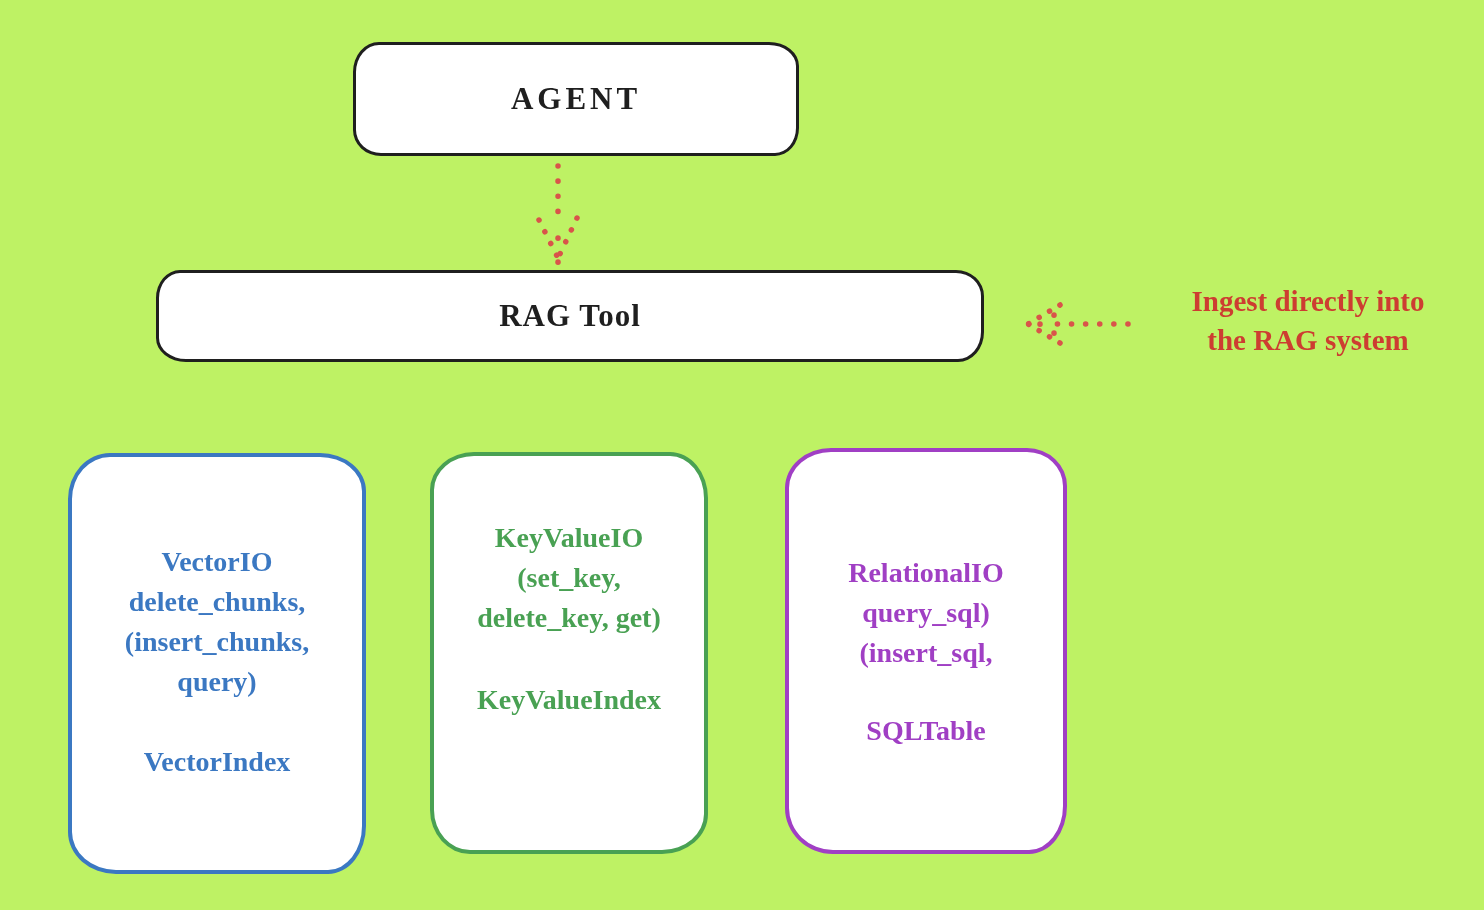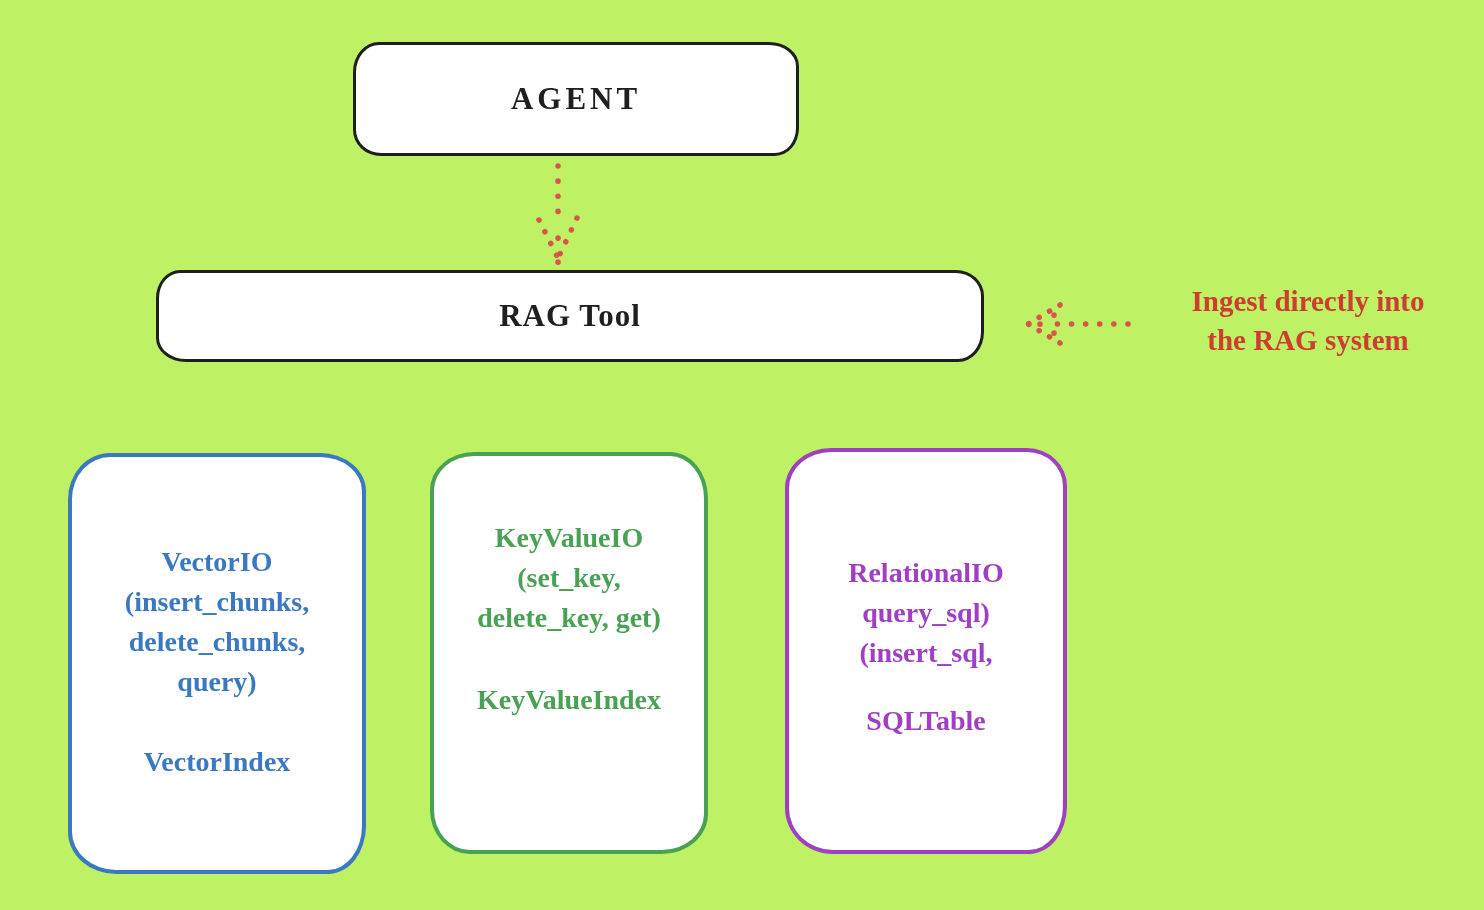--- a/index.html
+++ b/index.html
@@ -44,21 +44,21 @@
   }
   .io-purple{
     left:785px;top:448px;width:282px;height:406px;
     border:4px solid #a03fc4;color:#a03fc4;
     border-radius:46px 40px 38px 48px / 40px 38px 48px 46px;
     padding-top:101px;
   }
   .index-label{display:block;}
   .io-blue  .index-label{margin-top:40px;}
   .io-green .index-label{margin-top:42px;}
-  .io-purple .index-label{margin-top:28px;}
+  .io-purple .index-label{margin-top:38px;}
   .io-line{display:block;}
   .annotation{
     position:absolute;left:1138px;top:282px;width:340px;
     text-align:center;color:#cd3d31;
     font-size:29px;font-weight:700;line-height:39px;
   }
   .arrow-svg{position:absolute;}
   .arrow-down-svg{left:518px;top:160px;}
   .arrow-left-svg{left:1016px;top:298px;}
 </style>
@@ -96,22 +96,22 @@
     </g>
   </svg>
 
   <div class="annotation">
     <div>Ingest directly into</div>
     <div>the RAG system</div>
   </div>
 
   <div class="box io-box io-blue">
     <span class="io-line">VectorIO</span>
+    <span class="io-line">delete_chunks,</span>
     <span class="io-line">(insert_chunks,</span>
-    <span class="io-line">delete_chunks,</span>
     <span class="io-line">query)</span>
     <span class="index-label">VectorIndex</span>
   </div>
 
   <div class="box io-box io-green">
     <span class="io-line">KeyValueIO</span>
     <span class="io-line">(set_key,</span>
     <span class="io-line">delete_key, get)</span>
     <span class="index-label">KeyValueIndex</span>
   </div>

